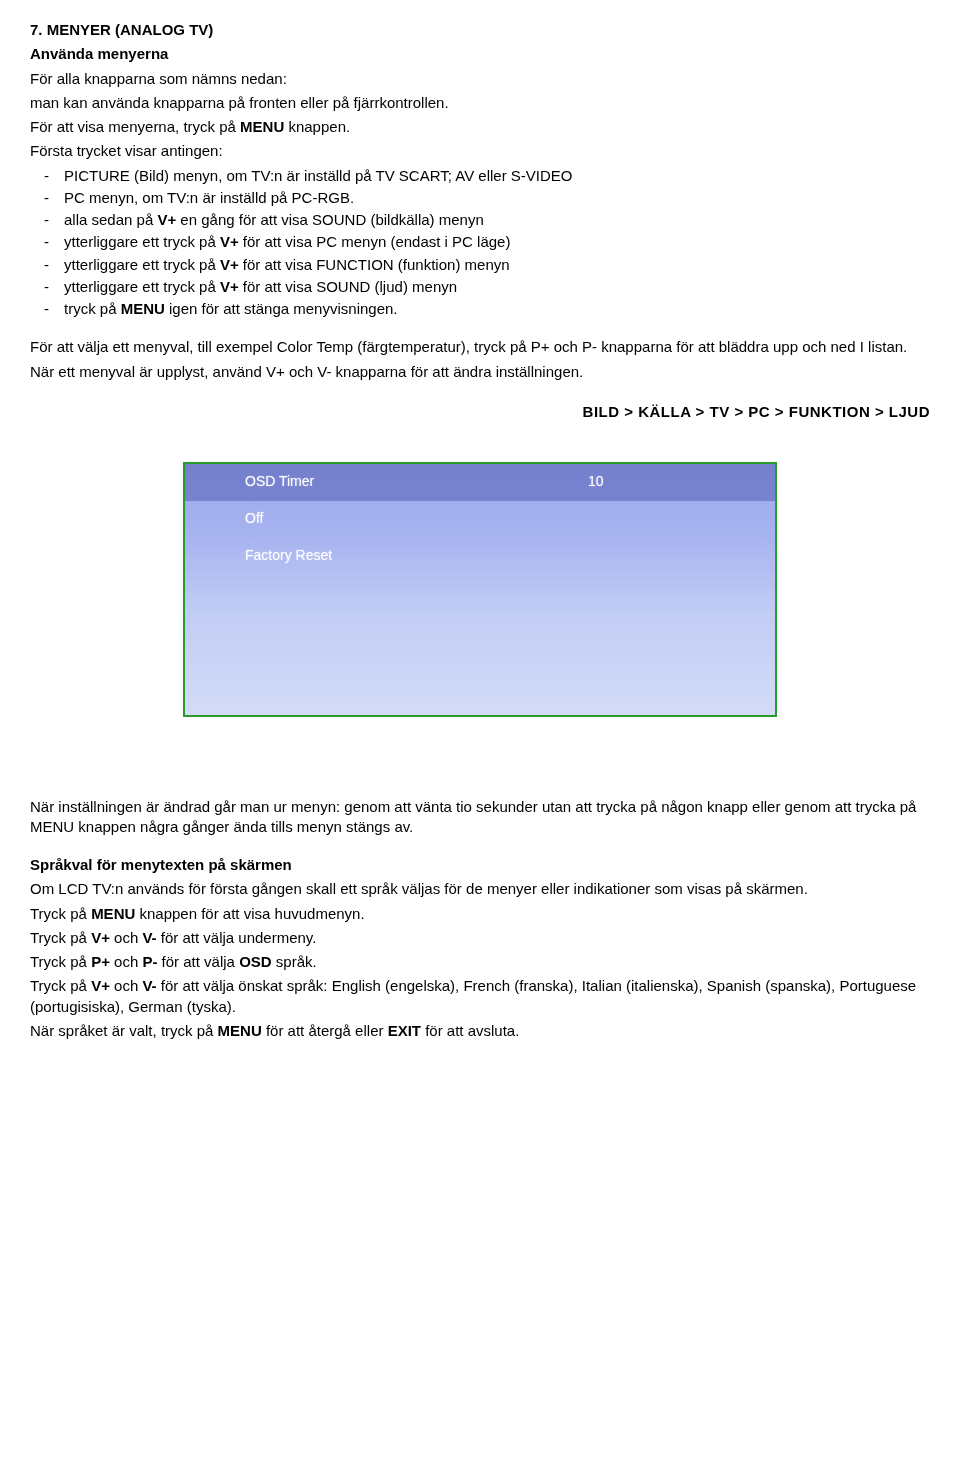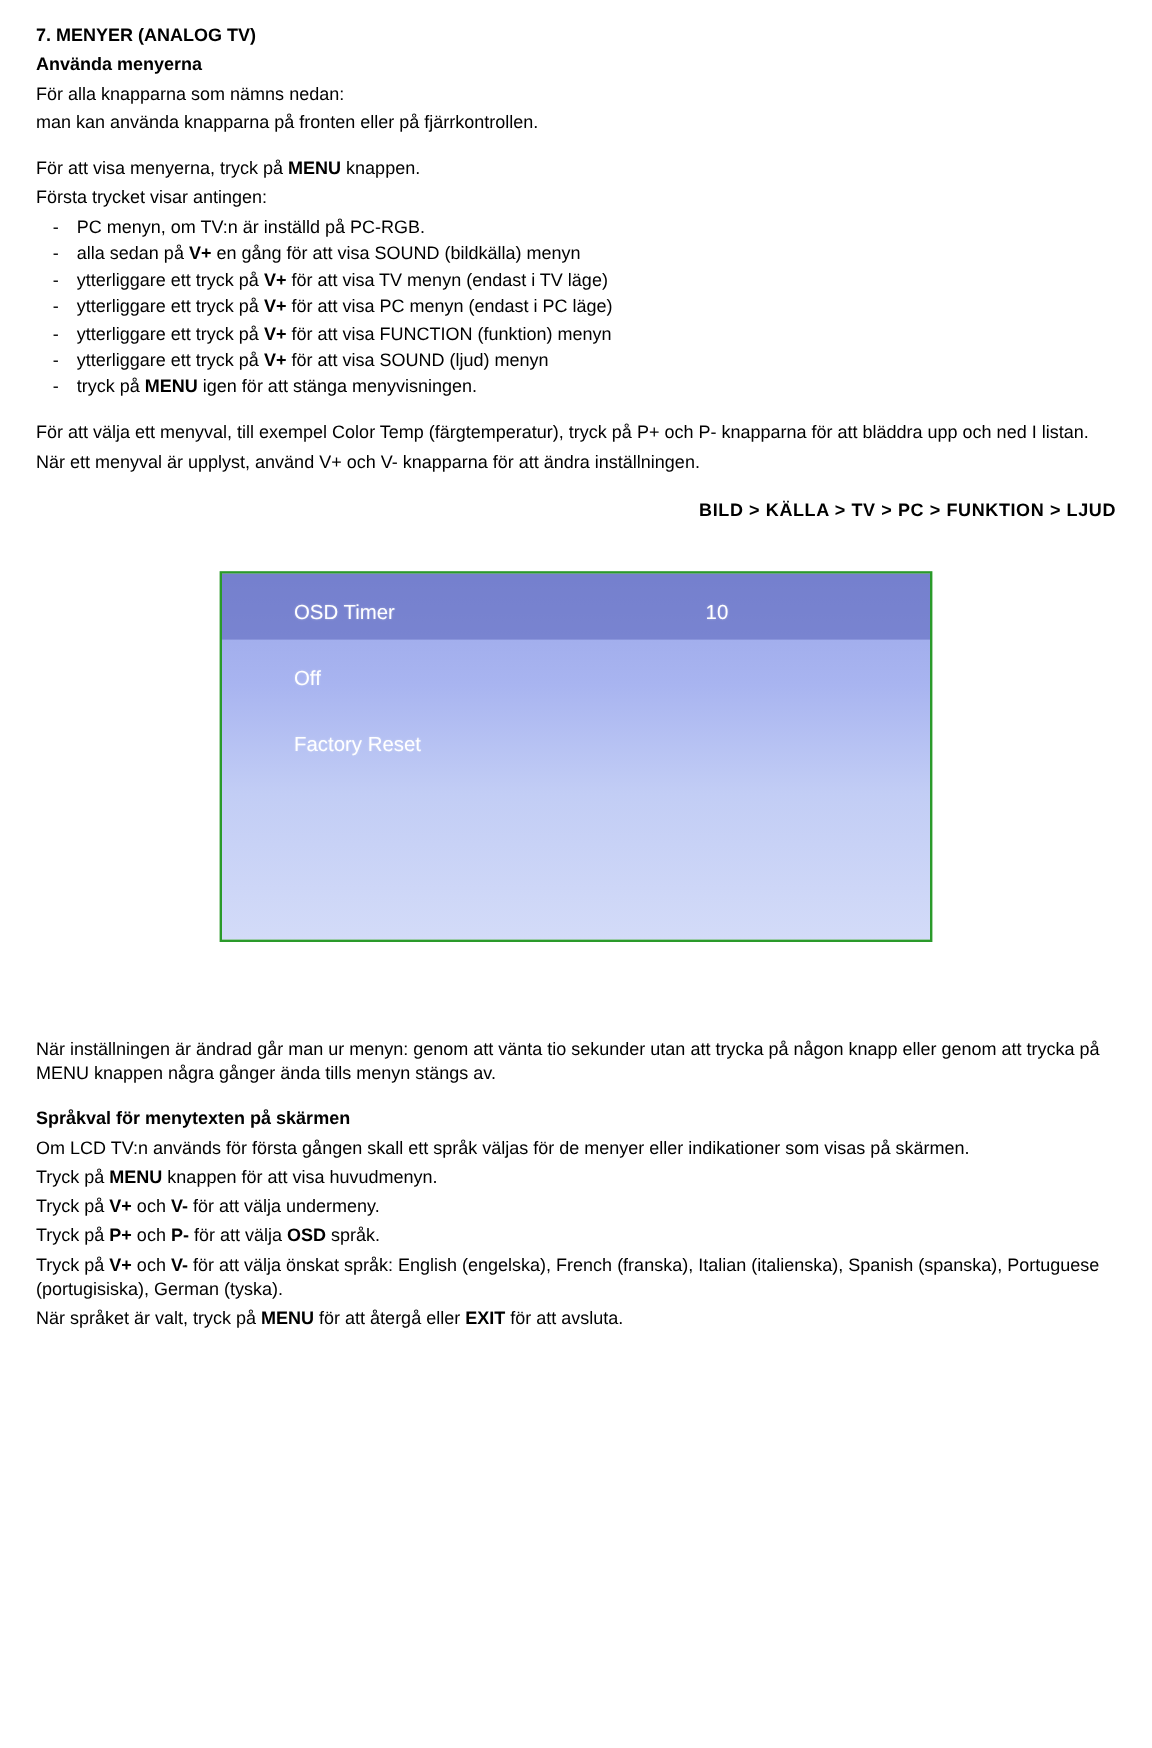--- a/index.html
+++ b/index.html
@@ -44,48 +44,48 @@
   }
   .osd {
     width: 590px;
     border: 2px solid #2a9a2a;
     background: linear-gradient(#9aa6e8, #a8b4f0 30%, #c2cdf5 60%, #d3dbf8);
     padding: 0;
   }
   .osd-row {
     display: flex;
     justify-content: space-between;
-    padding: 22px 40px 10px 60px;
+    padding: 8px 40px 10px 60px;
     color: #fff;
     font-family: Arial, sans-serif;
-    font-size: 17px;
+    font-size: 14px;
     text-shadow: 0 0 2px rgba(255,255,255,0.4);
   }
   .osd-row.first { background: rgba(80,90,180,0.5); }
   .osd-spacer { height: 140px; }
   .osd-label { flex: 0 0 55%; }
   .osd-value { flex: 0 0 30%; text-align: left; }
 </style>
 </head>
 <body>
 
 <p class="bold">7. MENYER (ANALOG TV)</p>
 <p class="bold">Använda menyerna</p>
 <p>För alla knapparna som nämns nedan:</p>
 <p>man kan använda knapparna på fronten eller på fjärrkontrollen.</p>
 
-<div class="block" style="margin-top:18px;">
+<div class="block" style="margin-top:4px;">
   <p>
     <span>För att visa menyerna, tryck på </span><span class="bold">MENU</span><span> knappen.</span>
   </p>
   <p>Första trycket visar antingen:</p>
   <ul class="dash">
+    <li><span>PICTURE (Bild) menyn, om TV:n är inställd på TV SCART; AV eller S-VIDEO</span></li>
     <li><span>PC menyn, om TV:n är inställd på PC-RGB.</span></li>
     <li><span>alla sedan på </span><span class="bold">V+</span><span> en gång för att visa SOUND (bildkälla) menyn</span></li>
-    <li><span>ytterliggare ett tryck på </span><span class="bold">V+</span><span> för att visa TV menyn (endast i TV läge)</span></li>
     <li><span>ytterliggare ett tryck på </span><span class="bold">V+</span><span> för att visa PC menyn (endast i PC läge)</span></li>
     <li><span>ytterliggare ett tryck på </span><span class="bold">V+</span><span> för att visa FUNCTION (funktion) menyn</span></li>
     <li><span>ytterliggare ett tryck på </span><span class="bold">V+</span><span> för att visa SOUND (ljud) menyn</span></li>
     <li><span>tryck på </span><span class="bold">MENU</span><span> igen för att stänga menyvisningen.</span></li>
   </ul>
 </div>
 
 <div class="block">
   <p>För att välja ett menyval, till exempel Color Temp (färgtemperatur), tryck på P+ och P- knapparna för att bläddra upp och ned I listan.</p>
   <p>När ett menyval är upplyst, använd V+ och V- knapparna för att ändra inställningen.</p>

